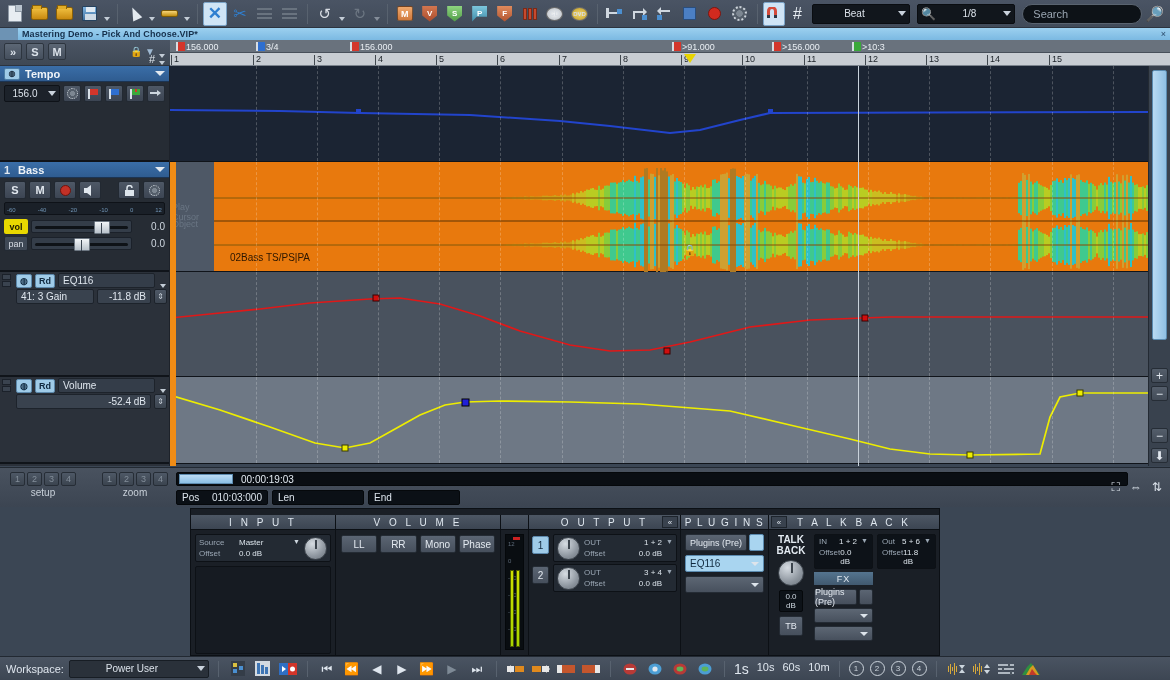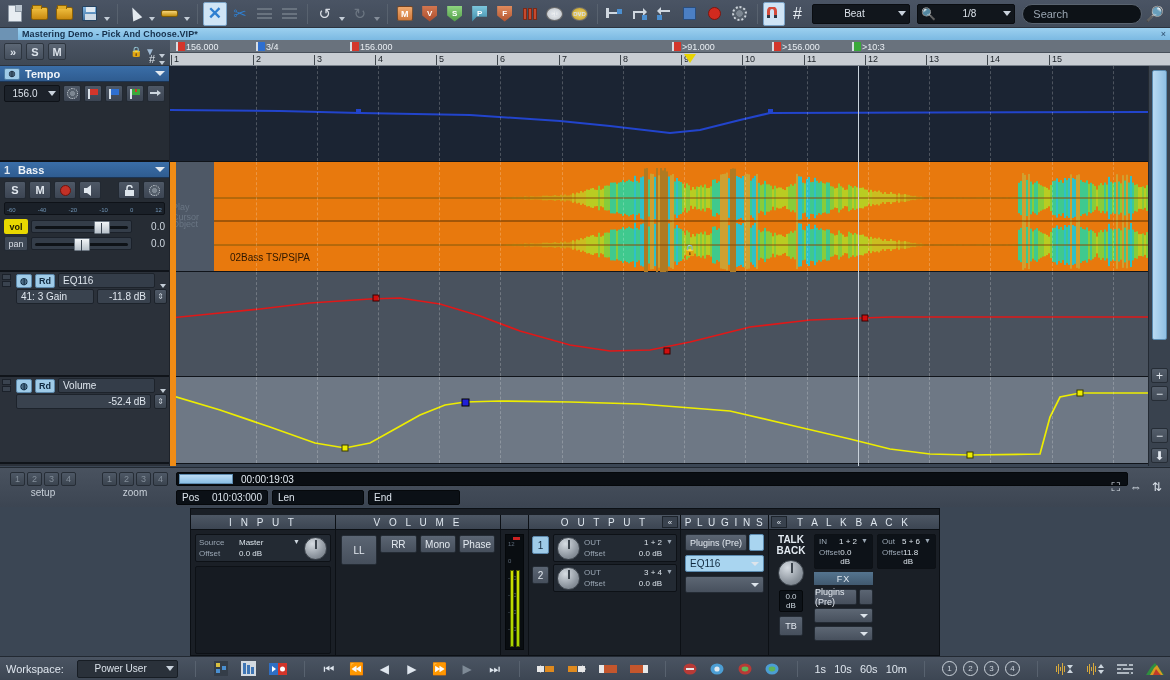--- a/index.html
+++ b/index.html
@@ -213,21 +213,21 @@
   .ddsm{ background:linear-gradient(#5d6774,#47505d); border:1px solid #242b34; border-radius:2px;
          display:flex;align-items:center;padding:0 4px;font-size:10px;color:#e2e9f0;}
   .ddsm .a{margin-left:auto;}
   .ddsm .a::after{content:"";display:block;border-left:4px solid transparent;border-right:4px solid transparent;
                   border-top:4px solid #dde4eb;}
   .meterv{ background:#090d11; border:1px solid #05080b; position:relative; }
 
   
   .status{ position:absolute; left:0; top:656px; width:1170px; height:24px;
            background:linear-gradient(#4a5462,#3d4653); border-top:1px solid #222932;
-           display:flex; align-items:center; padding:0 6px; gap:13px;}
+           display:flex; align-items:center; padding:0 6px; gap:5px;}
   .sbtn{ width:20px;height:18px;display:flex;align-items:center;justify-content:center;
          color:#dfe6ee;font-size:12px;}
   .ssep{ width:1px;height:16px;background:#333b46;border-right:1px solid #58626f;margin:0 4px;}
   .cir{ width:15px;height:15px;border-radius:50%;border:1.5px solid #cbd3db;
         display:flex;align-items:center;justify-content:center;font-size:8px;color:#cbd3db;}
 </style>
 </head>
 <body>
 
 <div class="app">
@@ -1695,21 +1695,21 @@
         <div class="knob" style="width:23px;height:23px;margin-left:4px">
           <span class="ind" style="width:1.5px;height:9px;left:10px;top:2px"></span>
         </div>
       </div>
       <div class="mpanel" style="margin:0 4px 4px 4px;height:88px;background:#161b22"></div>
     </div>
 
     <div class="msec" style="left:145px;width:165px">
       <div class="mtitle">V O L U M E</div>
       <div style="display:flex;gap:3px;padding:5px 5px 0 5px" id="volbtns">
-          <div class="mbtn" style="flex: 1 1 0%; height: 30px; font-size: 10px;">LL</div>
+          <div class="mbtn" style="flex: 1 1 0%; height: 18px; font-size: 10px;">LL</div>
           <div class="mbtn" style="flex: 1 1 0%; height: 18px; font-size: 10px;">RR</div>
           <div class="mbtn" style="flex: 1 1 0%; height: 18px; font-size: 10px;">Mono</div>
           <div class="mbtn" style="flex: 1 1 0%; height: 18px; font-size: 10px;">Phase</div>
         </div>
     </div>
 
     <div class="msec" style="left:310px;width:28px">
       <div class="mtitle"></div>
       <div class="meterv" style="margin:4px;height:116px" id="mastermeter">
           <span style="position:absolute;left:2px;top:6px;font-size:6px;color:#5d6a78">12</span>
@@ -1941,21 +1941,21 @@
         </svg>
       </span>
     <span class="sbtn">
       <svg width="14" height="14">
           <ellipse cx="7" cy="7" rx="6.5" ry="5.5" fill="#4c9ed4"></ellipse>
           <ellipse cx="7" cy="7" rx="3.4" ry="2.4" fill="#5fb45a"></ellipse>
         </svg>
       </span>
     <span class="ssep"></span>
     <span id="zoompresets" style="display:flex;gap:8px">
-        <span style="font-size: 11px; color: rgb(223, 230, 238);">1s</span>
+        <span style="font-size: 14px; color: rgb(223, 230, 238);">1s</span>
         <span style="font-size: 11px; color: rgb(223, 230, 238);">10s</span>
         <span style="font-size: 11px; color: rgb(223, 230, 238);">60s</span>
         <span style="font-size: 11px; color: rgb(223, 230, 238); text-align: center;">10m</span>
       </span>
     <span class="ssep"></span>
     <span id="nummarkers" style="display:flex;gap:6px">
         <span class="cir">1</span>
         <span class="cir">2</span>
         <span class="cir">3</span>
         <span class="cir">4</span>

